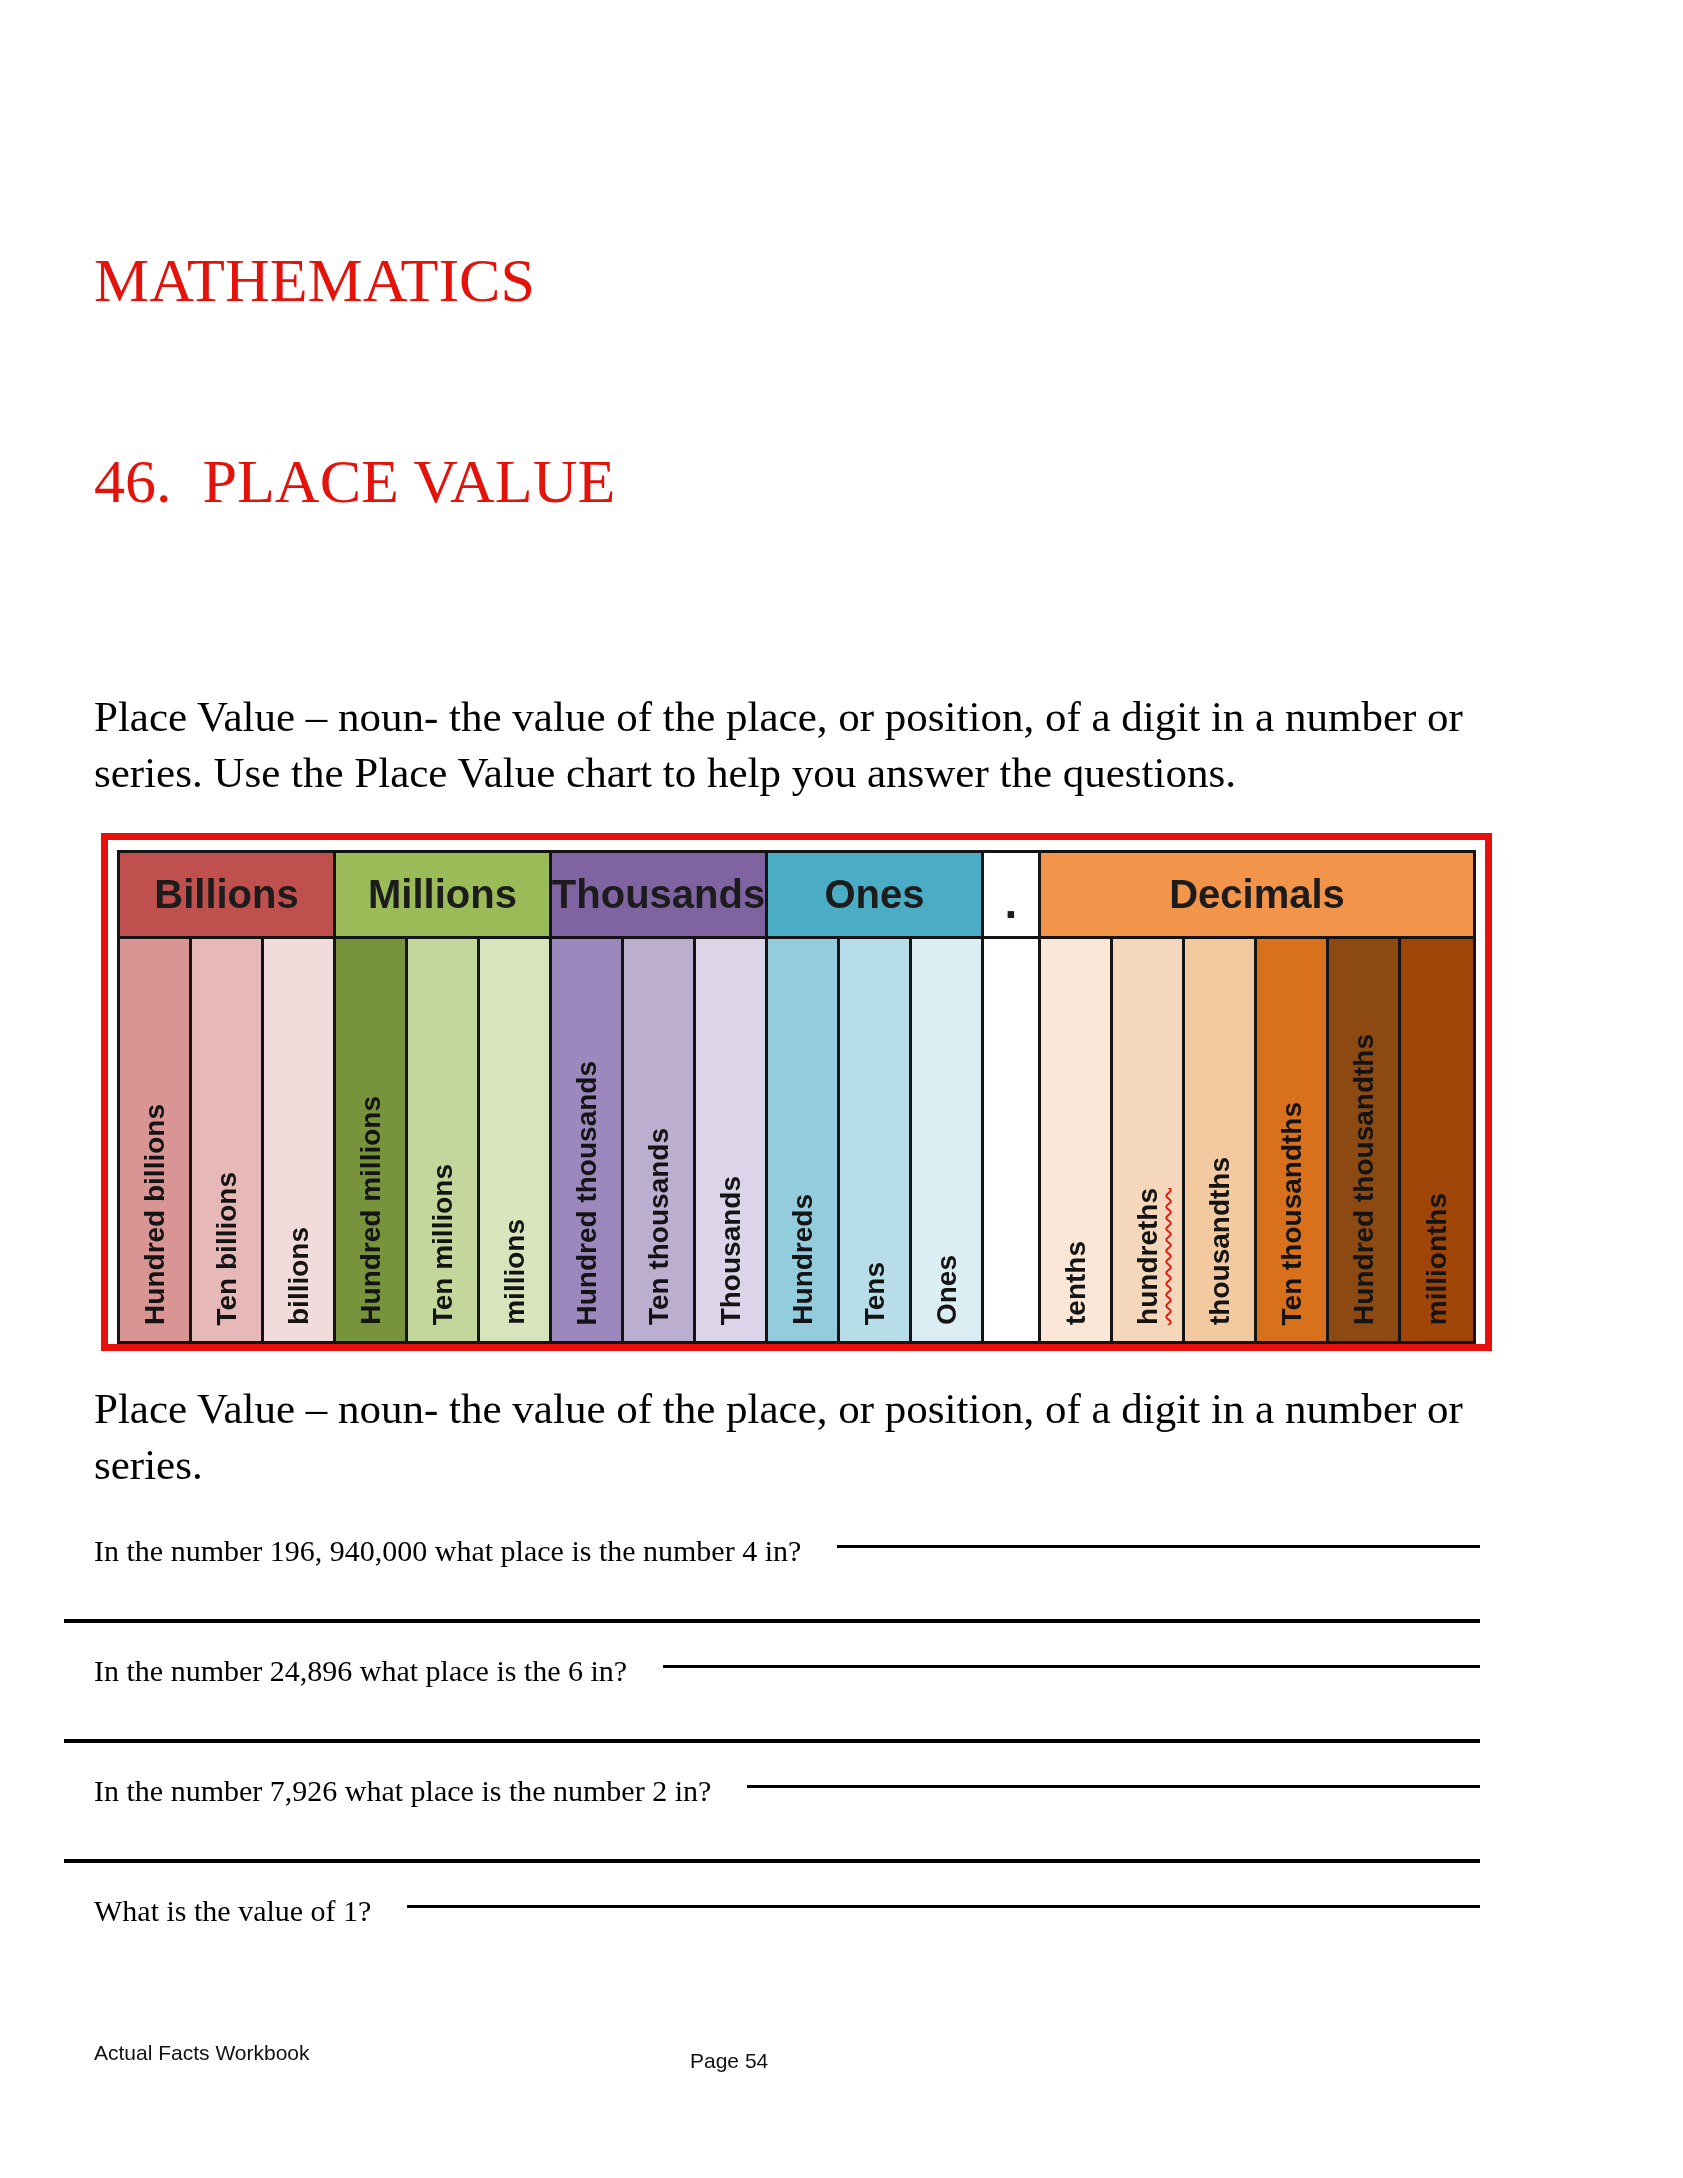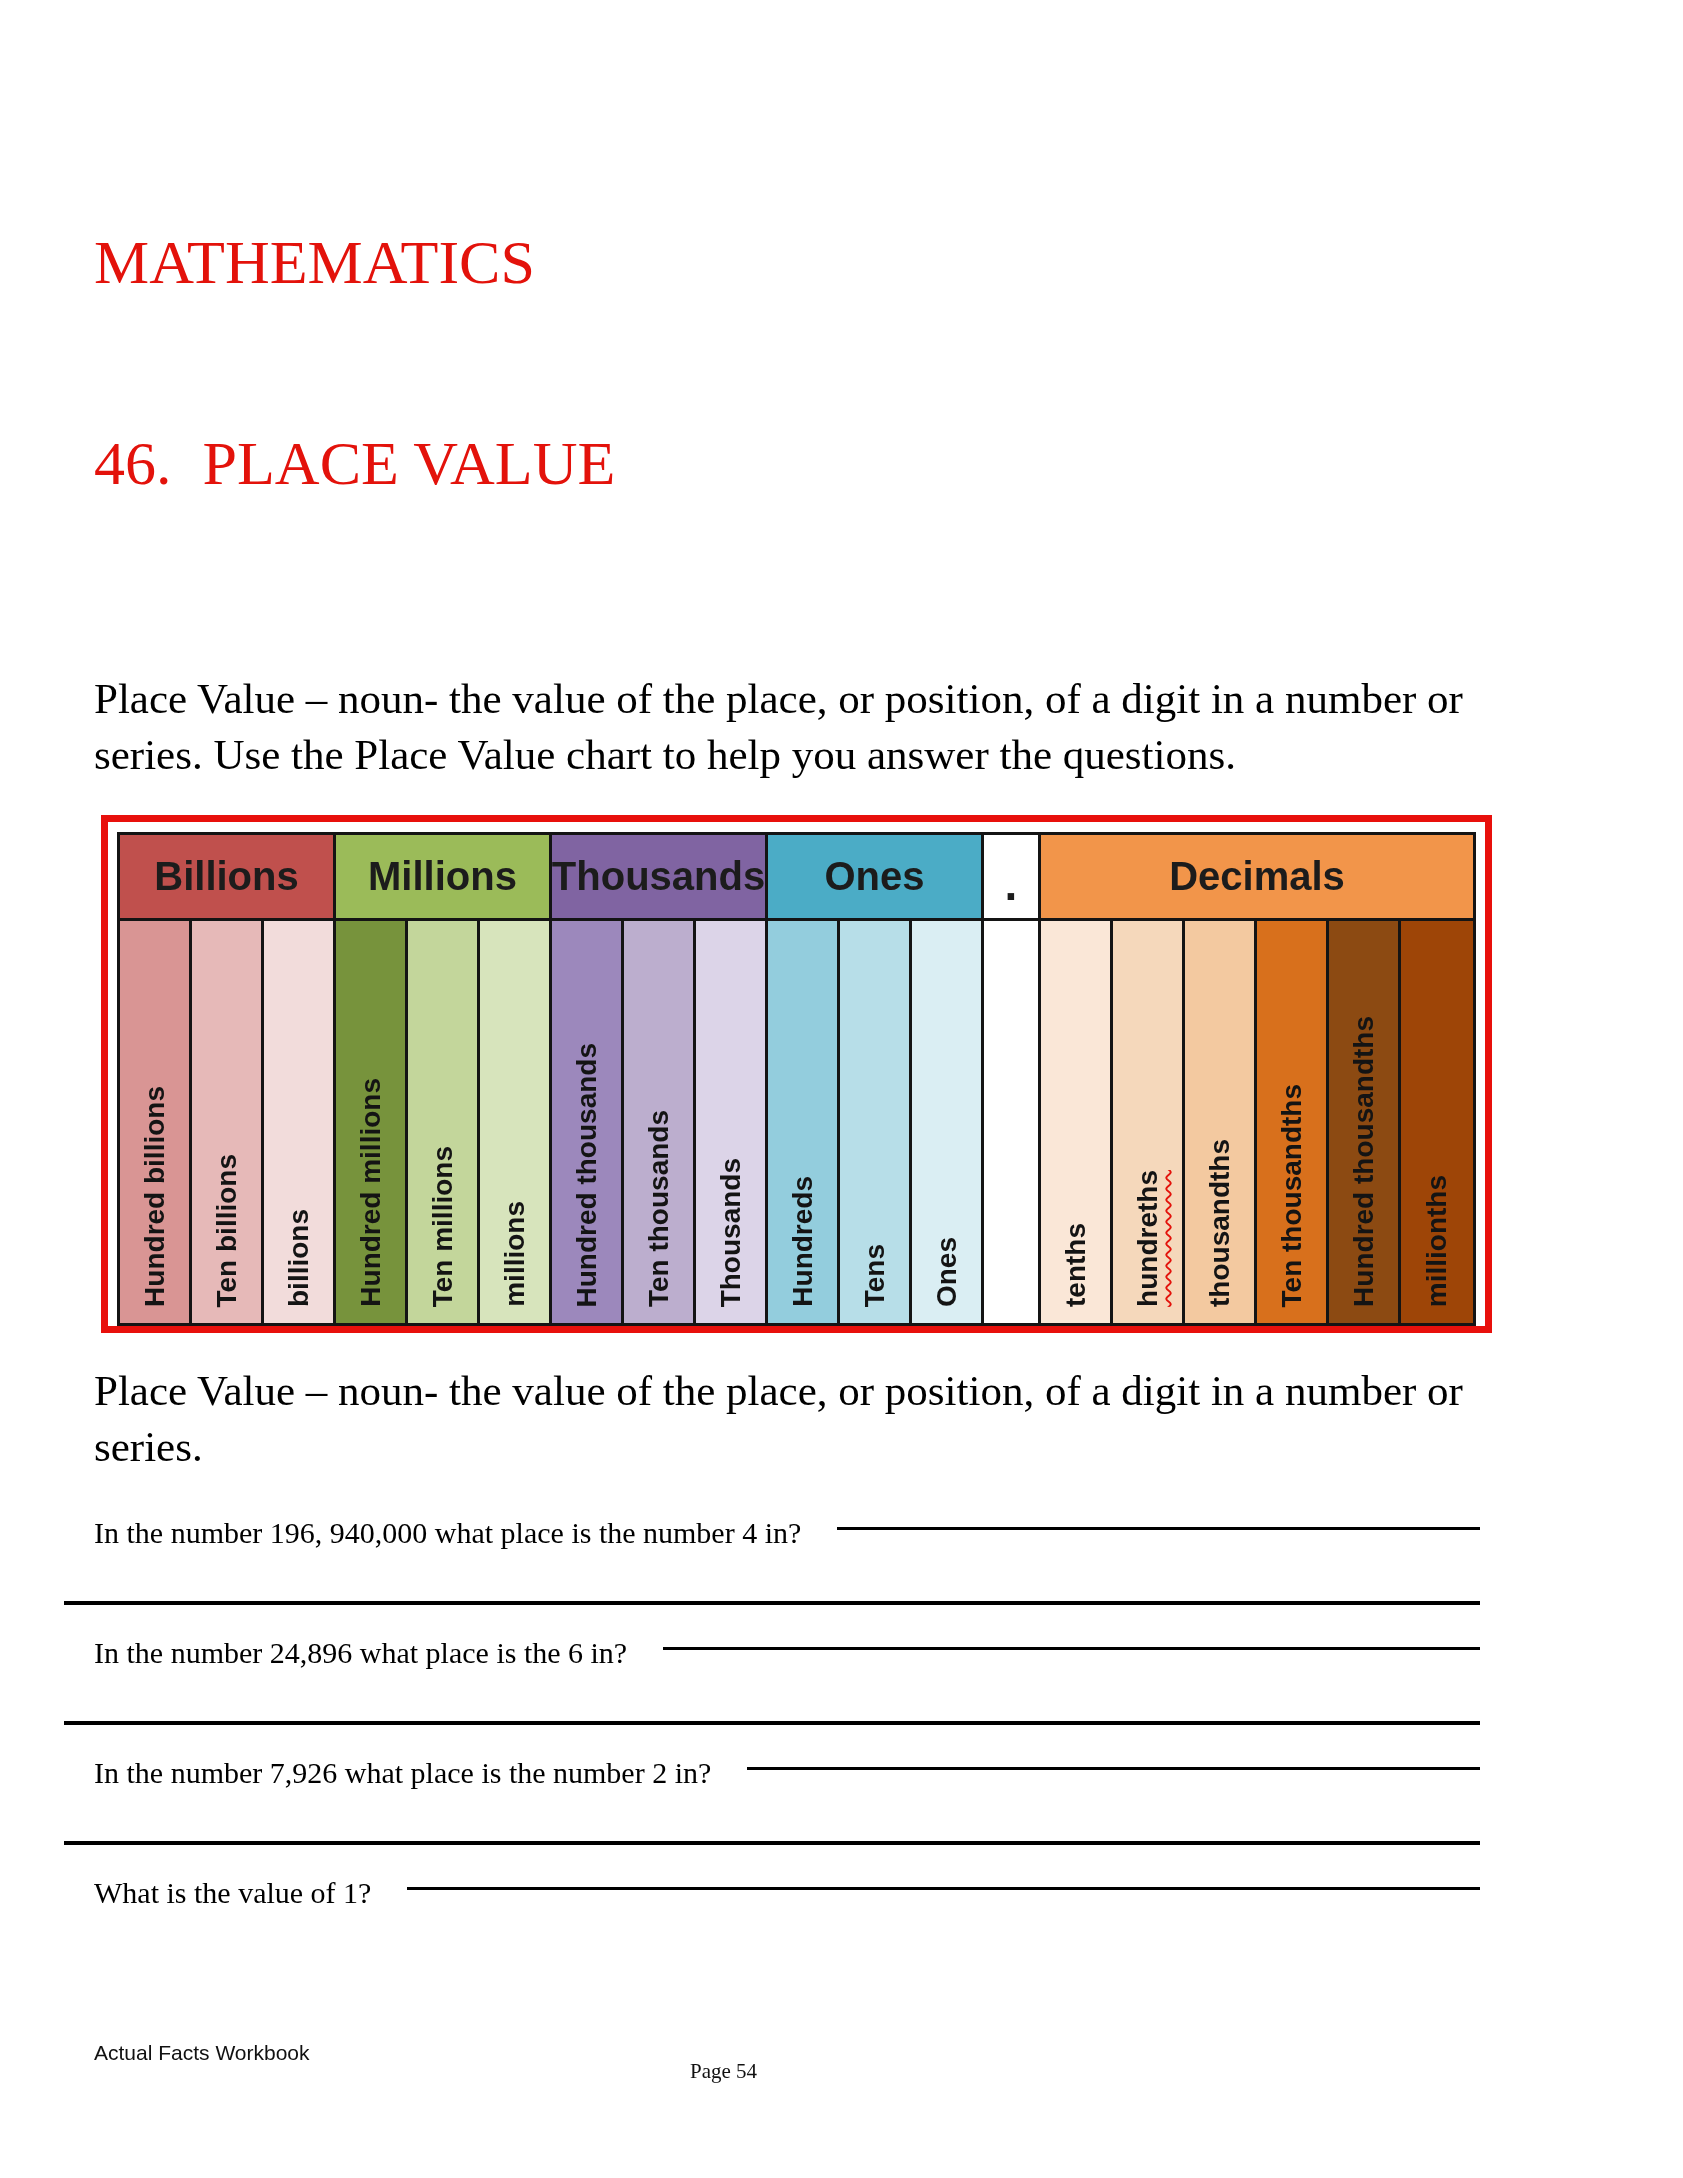--- a/index.html
+++ b/index.html
@@ -5,21 +5,21 @@
   * { box-sizing: border-box; }
   html,body { margin:0; padding:0; background:#888; }
   .page {
     position: relative;
     width: 1683px; height: 2178px;
     background: #ffffff;
     overflow: hidden;
     font-family: "Liberation Serif", "DejaVu Serif", serif;
     color: #000;
   }
-  .content { margin-left: 94px; width: 1386px; }
+  .content { margin-left: 94px; width: 1386px; margin-top: 18px; }
 
   
   .title { padding-top: 95px; color: #E3120B; font-size: 62px; line-height: 67px; white-space: pre-wrap; }
 
   
   .para { margin-top: 40px; font-size: 43px; line-height: 56px; }
   .para.def { margin-top: 30px; }
 
   
   .chart-outer {
@@ -71,21 +71,21 @@
   .qtext { white-space: pre-wrap; }
   .ansline { flex: 1; margin-left: 12px; border-bottom: 3px solid #000; transform: translateY(-5px); }
   .rule { margin-top: 40px; margin-left: -30px; width: 1416px; border-top: 4px solid #000; height: 0; }
 
   
   .footer {
     position: absolute; left: 94px; top: 2041px; width: 1386px; height: 40px;
     font-family: "Liberation Sans", "DejaVu Sans", sans-serif;
     font-size: 21px; color: #111;
   }
-  .footer .pageno { position: absolute; left: 596px; top: 18px; font-family: Liberation Serif, serif; }
+  .footer .pageno { position: absolute; left: 596px; top: 8px; }
 </style>
 </head>
 <body>
 
 <div class="page">
   <div class="content">
 
     <div class="title">
       <div>MATHEMATICS</div>
       <div>46.  PLACE VALUE</div>

